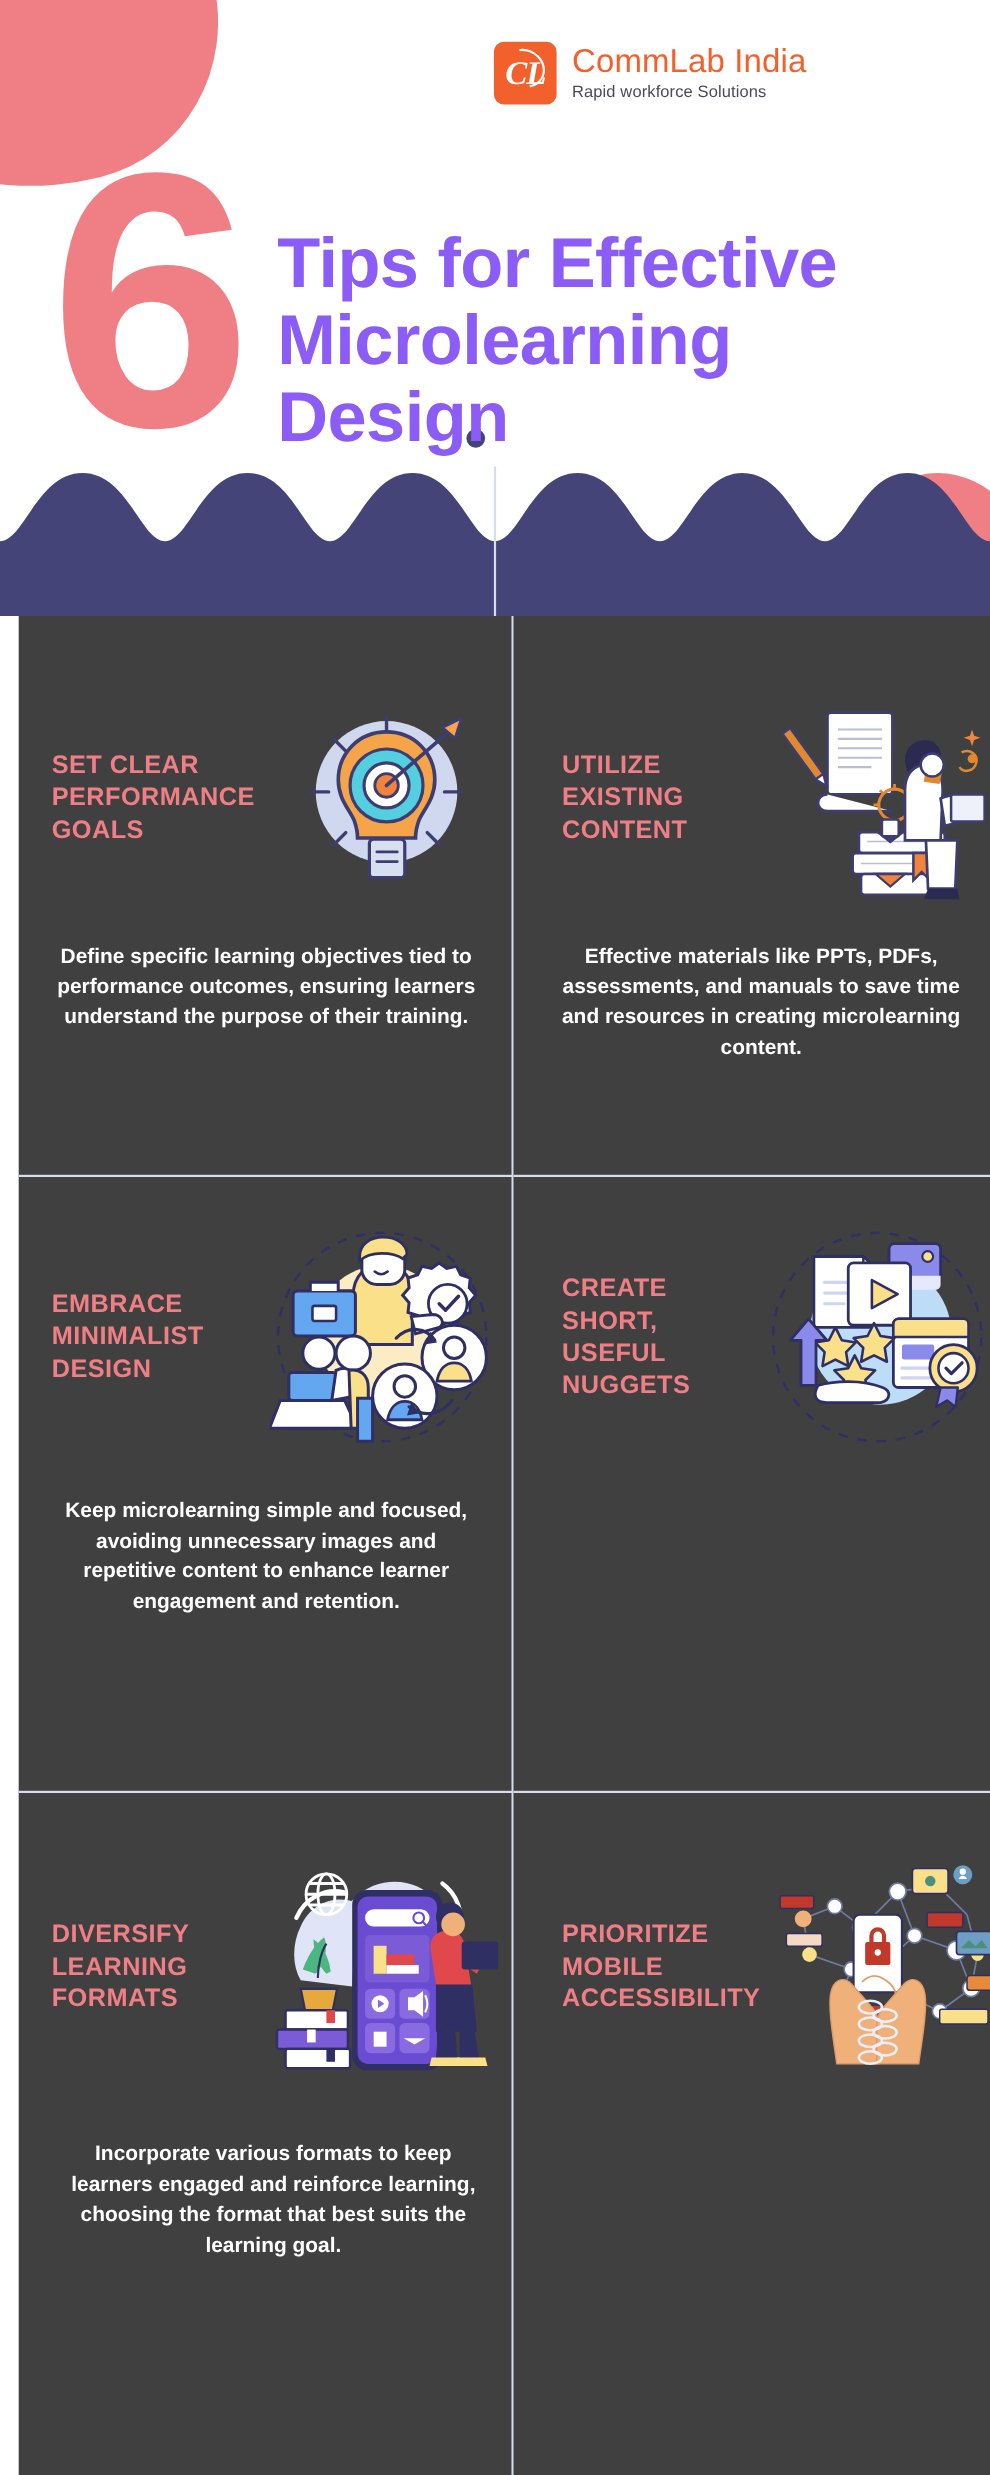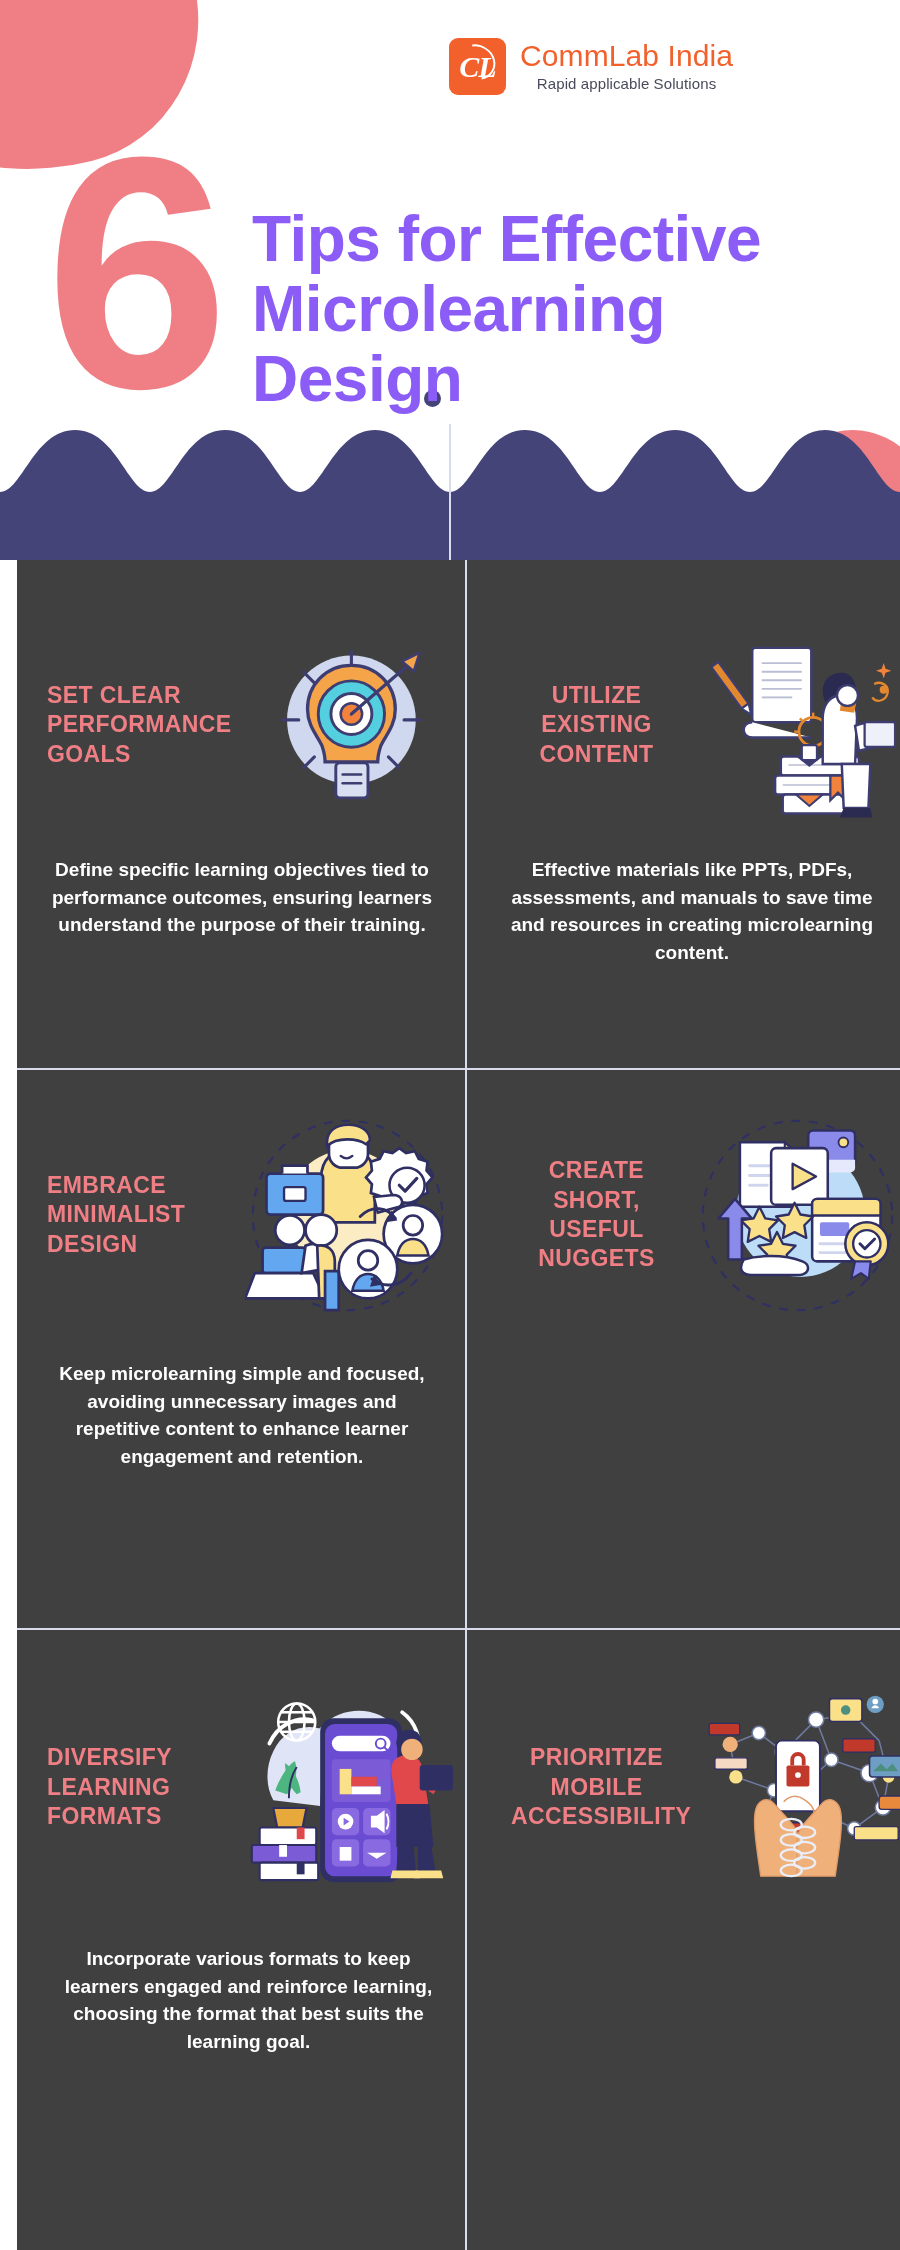--- a/index.html
+++ b/index.html
@@ -120,21 +120,21 @@
   .logo-mark .swoosh {
     position: absolute;
     top: 7px; left: 9px;
     width: 38px; height: 34px;
     border: 2.5px solid #ffffff;
     border-radius: 50%;
     border-bottom-color: transparent;
     border-left-color: transparent;
     transform: rotate(34deg);
   }
-  .logo-text { display: flex; flex-direction: column; justify-content: center; align-items: center; }
+  .logo-text { display: flex; flex-direction: column; justify-content: center; }
   .logo-name {
     font-size: 30px;
     font-weight: 400;
     color: #f2612c;
     line-height: 1.08;
     letter-spacing: 0.1px;
   }
   .logo-tag {
     font-size: 15px;
     color: #4a4a5c;
@@ -201,21 +201,21 @@
     z-index: 3;
     font-size: 23px;
     font-weight: 700;
     line-height: 1.28;
     color: #ef7f85;
     letter-spacing: 0.4px;
     text-transform: uppercase;
     padding-left: 30px;
     width: 215px;
   }
-  .cell.right .cell-head { padding-left: 44px; text-align: center; }
+  .cell.right .cell-head { padding-left: 44px; }
 
   .cell-art {
     position: absolute;
     right: 10px;
     top: 0;
     width: 220px;
     height: 230px;
     display: flex;
     align-items: center;
     justify-content: center;
@@ -570,21 +570,21 @@
     <div class="blob-circle-right"></div>
     <div class="dot-small"></div>
 
     <div class="logo">
       <div class="logo-mark">
         <span class="swoosh"></span>
         <span class="cl">CL</span>
       </div>
       <div class="logo-text">
         <div class="logo-name">CommLab India</div>
-        <div class="logo-tag">Rapid applicable Solutions</div>
+        <div class="logo-tag">Rapid workforce Solutions</div>
       </div>
     </div>
 
     <div class="big-number">6</div>
 
     <h1 class="head-title">
       <span>Tips for Effective</span><br>
       <span>Microlearning</span><br>
       <span>Design</span>
     </h1>

